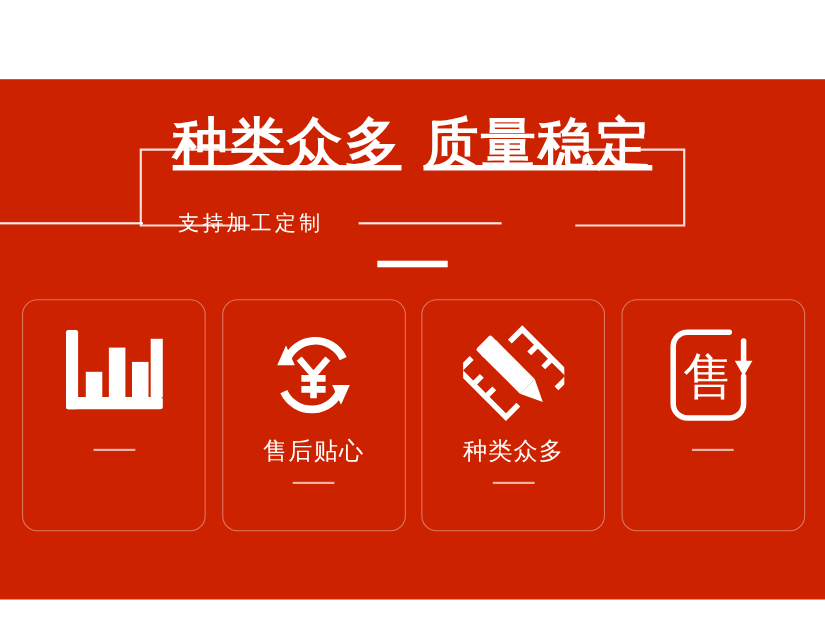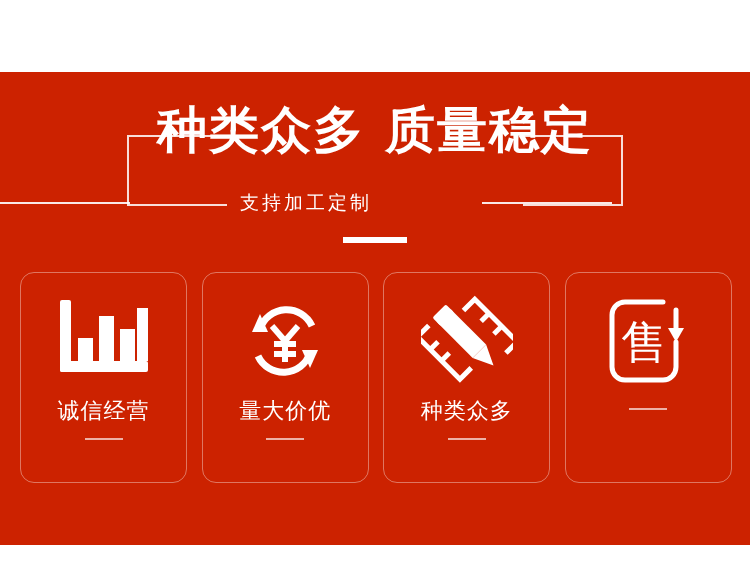--- a/index.html
+++ b/index.html
@@ -48,32 +48,33 @@
     position:absolute;
     left:0;top:0;
     width:750px;
     text-align:center;
     color:#ffffff;
     font-size:50px;
     font-weight:bold;
     letter-spacing:2px;
     line-height:70px;
     white-space:nowrap;
+    text-decoration:underline;
   }
   .headline .gap{display:inline-block;width:20px;}
 
   
   .subtitle-row{
     position:absolute;
     left:0;top:190px;
     width:612px;
     display:flex;
     align-items:center;
-    justify-content:space-between;
-    gap:19px;
+    justify-content:flex-start;
+    gap:32px;
   }
   .rule{
     width:130px;height:2px;
     background:rgba(255,255,255,.9);
   }
   .subtitle{
     color:#ffffff;
     font-size:19px;
     letter-spacing:3px;
     white-space:nowrap;
@@ -153,21 +154,20 @@
       <div class="icon-box">
         <svg width="92" height="86" viewBox="0 0 92 86" aria-hidden="true">
           <rect x="2" y="2" width="11" height="72" rx="2" fill="#fff"></rect>
           <rect x="2" y="63" width="88" height="11" rx="2" fill="#fff"></rect>
           <rect x="20" y="40" width="15" height="23" fill="#fff"></rect>
           <rect x="41" y="18" width="15" height="45" fill="#fff"></rect>
           <rect x="62" y="31" width="15" height="32" fill="#fff"></rect>
           <rect x="79" y="10" width="11" height="53" fill="#fff"></rect>
         </svg>
       </div>
-      <div class="card-label">诚信经营</div>
       <div class="card-underline"></div>
     </div>
 
     <div class="card">
       <div class="icon-box">
         <svg width="90" height="90" viewBox="0 0 90 90" aria-hidden="true">
           <g fill="none" stroke="#fff" stroke-width="7" stroke-linecap="butt">
             <path d="M20 33 A28 28 0 0 1 72 30"></path>
             <path d="M70 57 A28 28 0 0 1 18 60"></path>
           </g>
@@ -175,21 +175,21 @@
           <polygon points="78,54 62,54 70,72" fill="#fff"></polygon>
           <g stroke="#fff" stroke-width="6" stroke-linecap="butt">
             <line x1="32" y1="30" x2="45" y2="45"></line>
             <line x1="58" y1="30" x2="45" y2="45"></line>
             <line x1="45" y1="45" x2="45" y2="66"></line>
             <line x1="34" y1="48" x2="56" y2="48"></line>
             <line x1="34" y1="58" x2="56" y2="58"></line>
           </g>
         </svg>
       </div>
-      <div class="card-label">量大价优</div>
+      <div class="card-label">售后贴心</div>
       <div class="card-underline"></div>
     </div>
 
     <div class="card">
       <div class="icon-box">
         <svg width="92" height="92" viewBox="0 0 92 92" aria-hidden="true">
           <g transform="rotate(-45 46 46)">
 
             <rect x="38" y="12" width="19" height="50" fill="#fff"></rect>
             <rect x="38" y="5" width="19" height="12" rx="2" fill="#fff"></rect>

